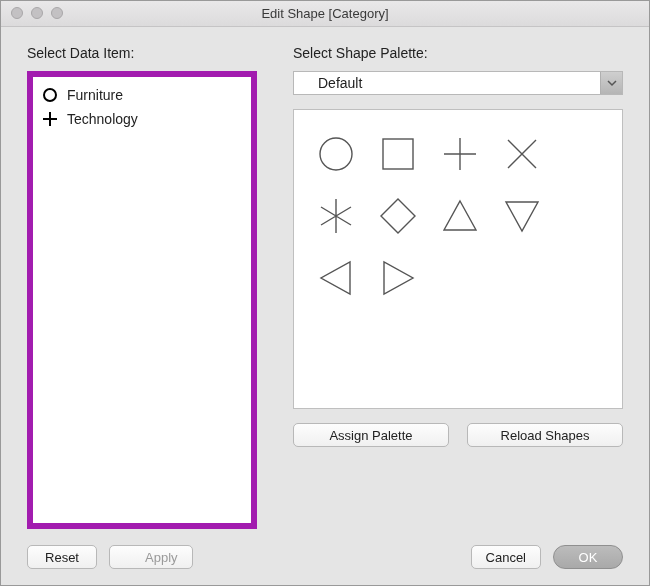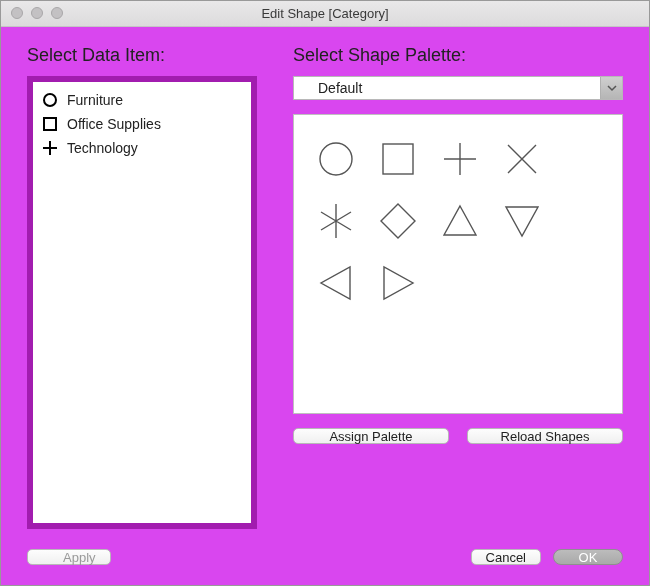--- a/index.html
+++ b/index.html
@@ -6,21 +6,21 @@
     body {
       margin: 0;
       font-family: "Helvetica Neue", Helvetica, Arial, sans-serif;
       font-size: 13px;
       color: #222;
       background: #fff;
     }
     .window {
       width: 650px;
       height: 586px;
-      background: #d946ef;
+      background: #e5e5e5;
       border: 1px solid #999;
       position: relative;
       display: flex;
       flex-direction: column;
     }
     .titlebar {
       height: 26px;
       border-bottom: 1px solid #c5c4c5;
       display: flex;
       align-items: center;
@@ -49,21 +49,21 @@
     }
     .content {
       flex: 1;
       padding: 18px 26px 0 26px;
       display: flex;
       gap: 24px;
     }
     .col-left { width: 230px; display: flex; flex-direction: column; }
     .col-right { flex: 1; display: flex; flex-direction: column; margin-left: 12px; }
     .section-label {
-      font-size: 18px;
+      font-size: 14px;
       margin-bottom: 10px;
     }
     .listbox {
       background: #fff;
       border: 6px solid #a21caf;
       flex: 1;
       padding: 6px 8px;
       min-height: 430px;
     }
     .list-item {
@@ -119,21 +119,21 @@
       display: flex;
       align-items: center;
       justify-content: center;
     }
     .palette-buttons {
       display: flex;
       gap: 18px;
       margin-top: 14px;
     }
     .btn {
-      height: 16px;
+      height: 24px;
       border: 1px solid #b8b8b8;
       border-radius: 5px;
       background: linear-gradient(#fdfdfd, #f0f0f0);
       font-size: 13px;
       padding: 0 14px;
       display: inline-flex;
       align-items: center;
       justify-content: center;
       cursor: default;
       color: #222;
@@ -178,28 +178,20 @@
 
         <div class="list-item">
           <span class="icon">
             <svg width="16" height="16" viewBox="0 0 16 16">
                 <circle cx="8" cy="8" r="6" fill="none" stroke="#000" stroke-width="2"></circle>
               </svg>
           </span>
           <span>Furniture</span>
         </div>
 
-        <div class="list-item">
-          <span class="icon">
-            <svg width="16" height="16" viewBox="0 0 16 16">
-                <rect x="2" y="2" width="12" height="12" fill="none" stroke="#000" stroke-width="2"></rect>
-              </svg>
-          </span>
-          <span>Office Supplies</span>
-        </div>
 
         <div class="list-item">
           <span class="icon">
             <svg width="16" height="16" viewBox="0 0 16 16">
                 <path d="M8 1 V15 M1 8 H15" stroke="#000" stroke-width="2"></path>
               </svg>
           </span>
           <span>Technology</span>
         </div>
 
@@ -279,19 +271,20 @@
 
       <div class="palette-buttons">
         <div class="btn flex">Assign Palette</div>
         <div class="btn flex">Reload Shapes</div>
       </div>
 
     </div>
   </div>
 
   <div class="footer">
+    <div class="btn">Reset</div>
     <div class="btn disabled">Apply</div>
     <div class="spacer"></div>
     <div class="btn">Cancel</div>
     <div class="btn primary">OK</div>
   </div>
 
 </div>
 
 </body></html>

